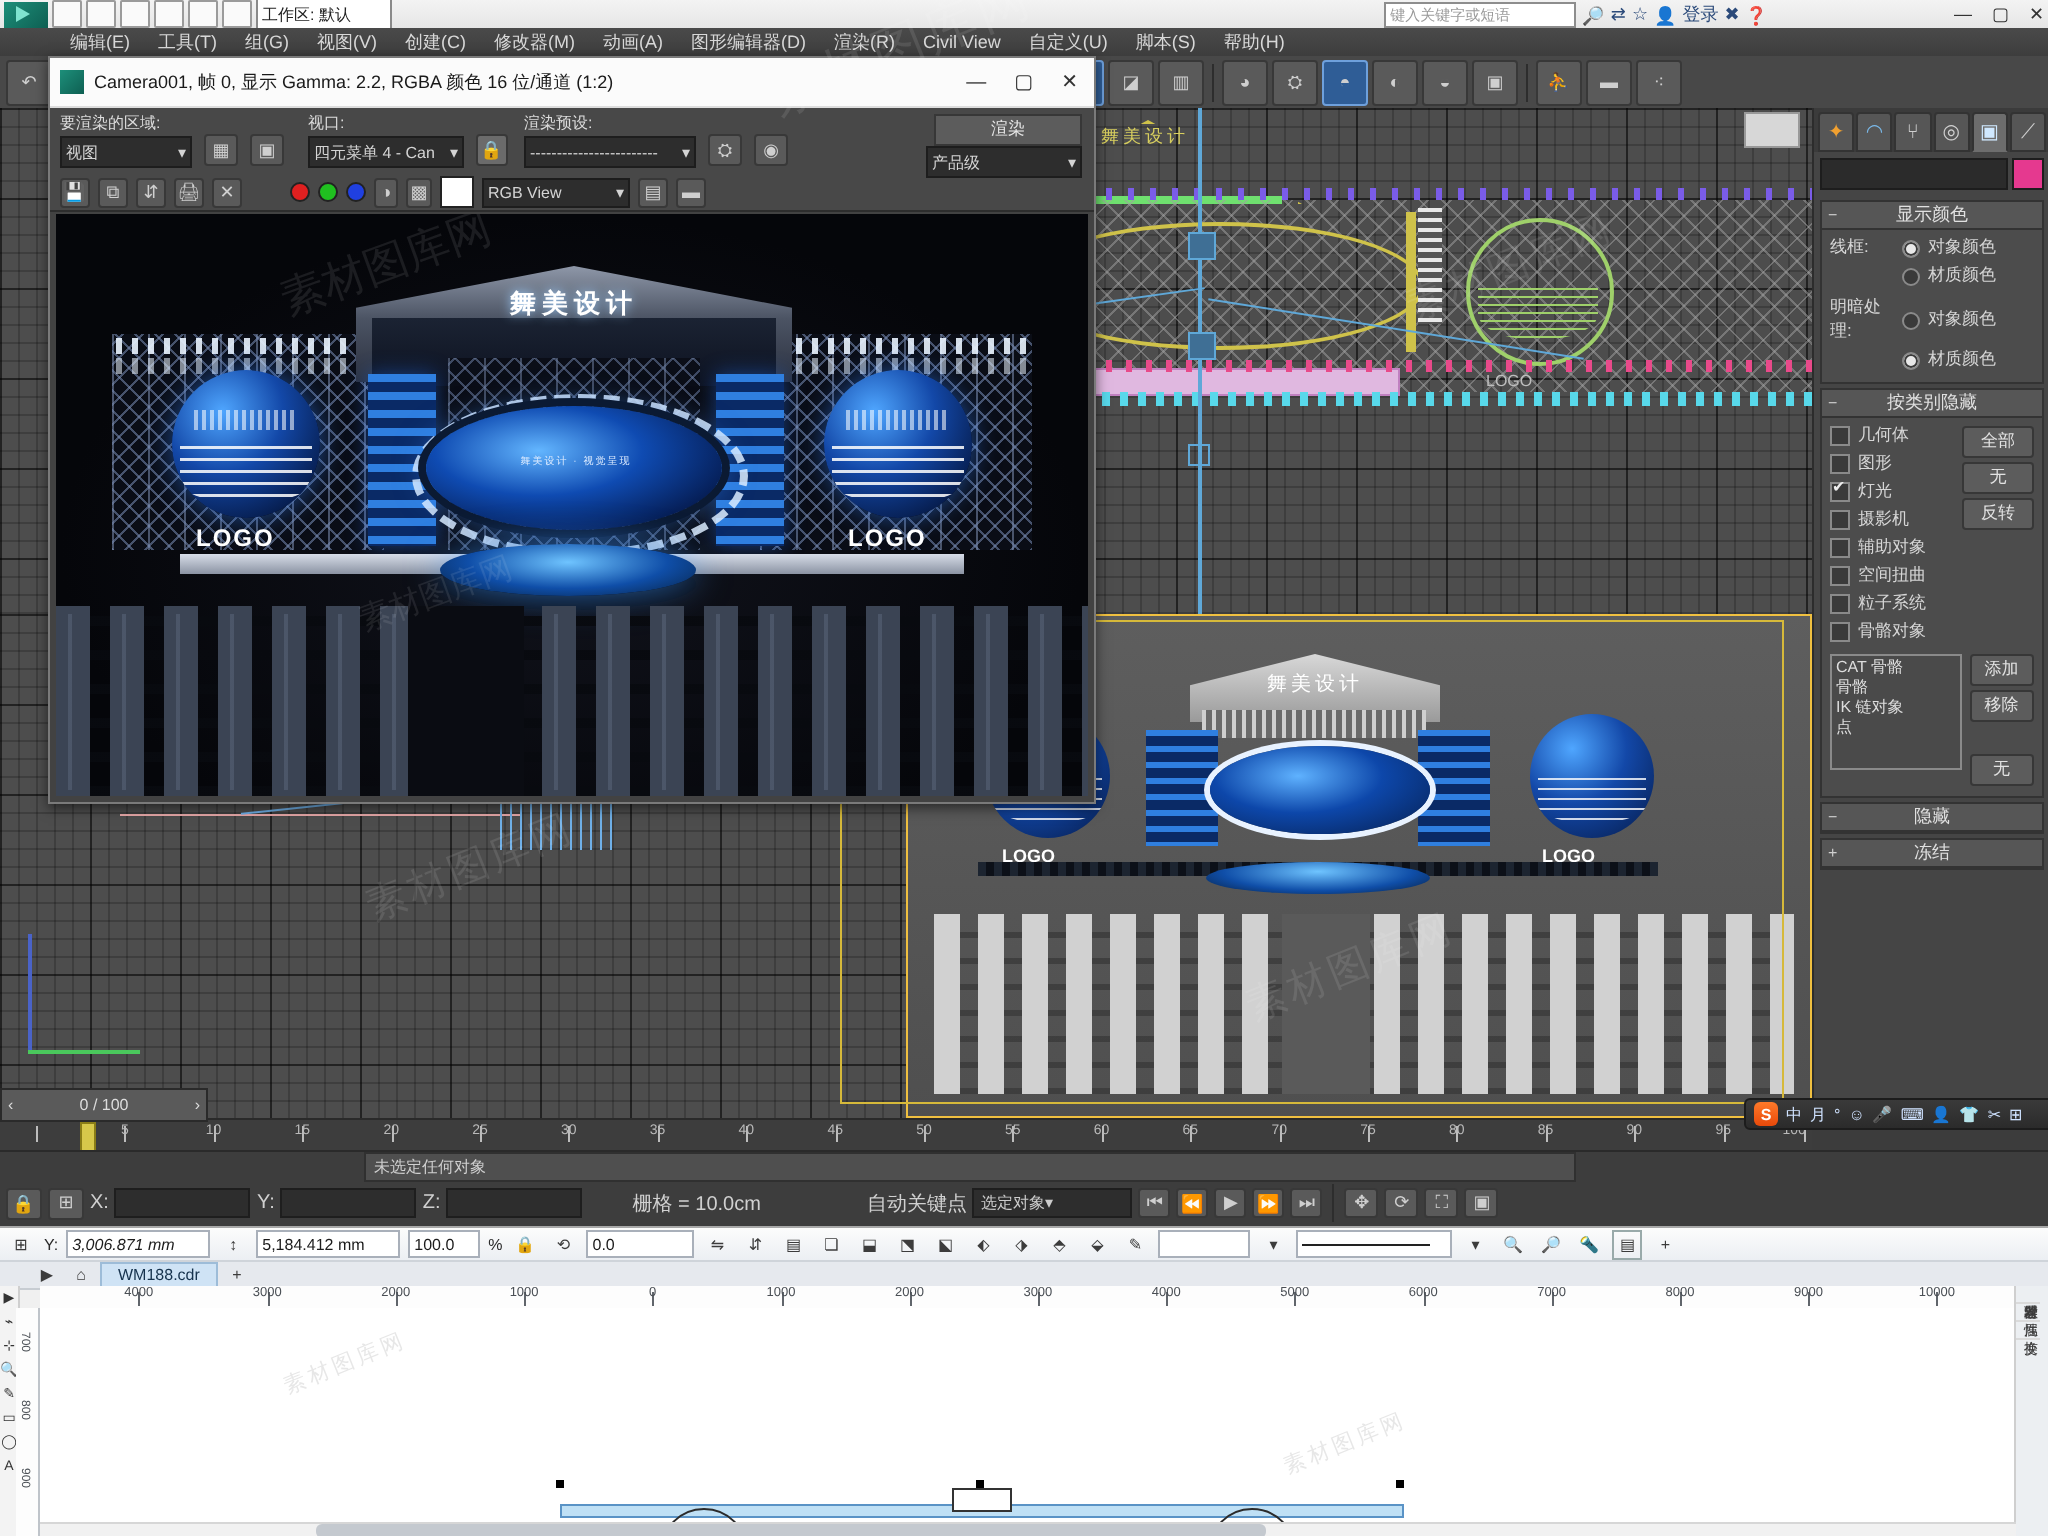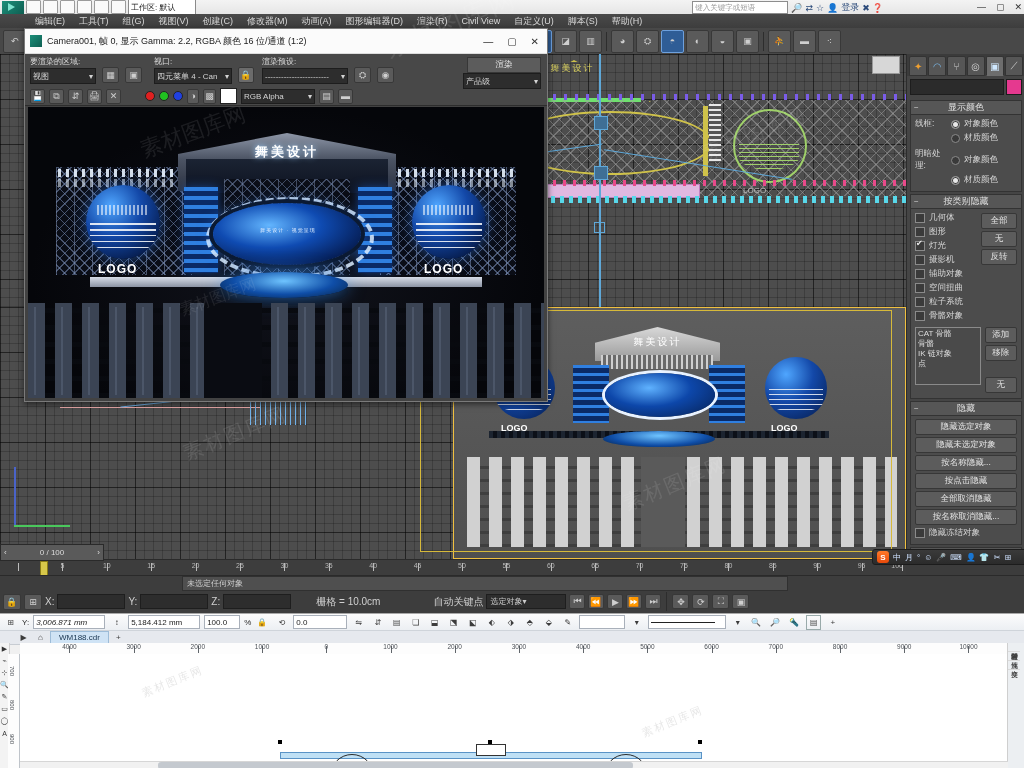--- a/index.html
+++ b/index.html
@@ -446,32 +446,20 @@
             <div class="cbtn" style="margin-top:16px;">无</div>
           </div>
         </div>
       </div>
 
       <div class="roll">
         <div class="roll-h">
             <span class="tw">−</span>
             <span>隐藏</span>
           </div>
-        <div class="roll-b">
-          <div class="cbtn">隐藏选定对象</div>
-          <div class="cbtn">隐藏未选定对象</div>
-          <div class="cbtn">按名称隐藏...</div>
-          <div class="cbtn">按点击隐藏</div>
-          <div class="cbtn">全部取消隐藏</div>
-          <div class="cbtn">按名称取消隐藏...</div>
-          <div class="row">
-              <span class="chk"></span>
-              <span>隐藏冻结对象</span>
-            </div>
-        </div>
       </div>
 
       <div class="roll">
         <div class="roll-h">
             <span class="tw">+</span>
             <span>冻结</span>
           </div>
       </div>
 
     </div>
@@ -625,21 +613,21 @@
         <div class="tbtn" style="width:13px;height:13px;">🖨</div>
         <div class="tbtn" style="width:13px;height:13px;">✕</div>
         <div style="width:16px;"></div>
         <span class="dot" style="background:#e02020;border:1px solid #222;"></span>
         <span class="dot" style="background:#20c020;border:1px solid #222;"></span>
         <span class="dot" style="background:#2040e0;border:1px solid #222;"></span>
         <div class="tbtn" style="width:10px;height:13px;">◑</div>
         <div class="tbtn" style="width:11px;height:13px;">▩</div>
         <div style="width:15px;height:14px;background:#fff;border:1px solid #222;"></div>
         <div class="fsel" style="width:68px;height:13px;">
-            <span>RGB Alpha</span>
+            <span>RGB View</span>
             <span>▾</span>
           </div>
         <div class="tbtn" style="width:13px;height:13px;">▤</div>
         <div class="tbtn" style="width:13px;height:13px;">▬</div>
       </div>
 
       <div class="rimg">
         <div class="stage-wrap">
 
           <div class="truss" style="left:28px;top:60px;width:136px;height:108px;"></div>

